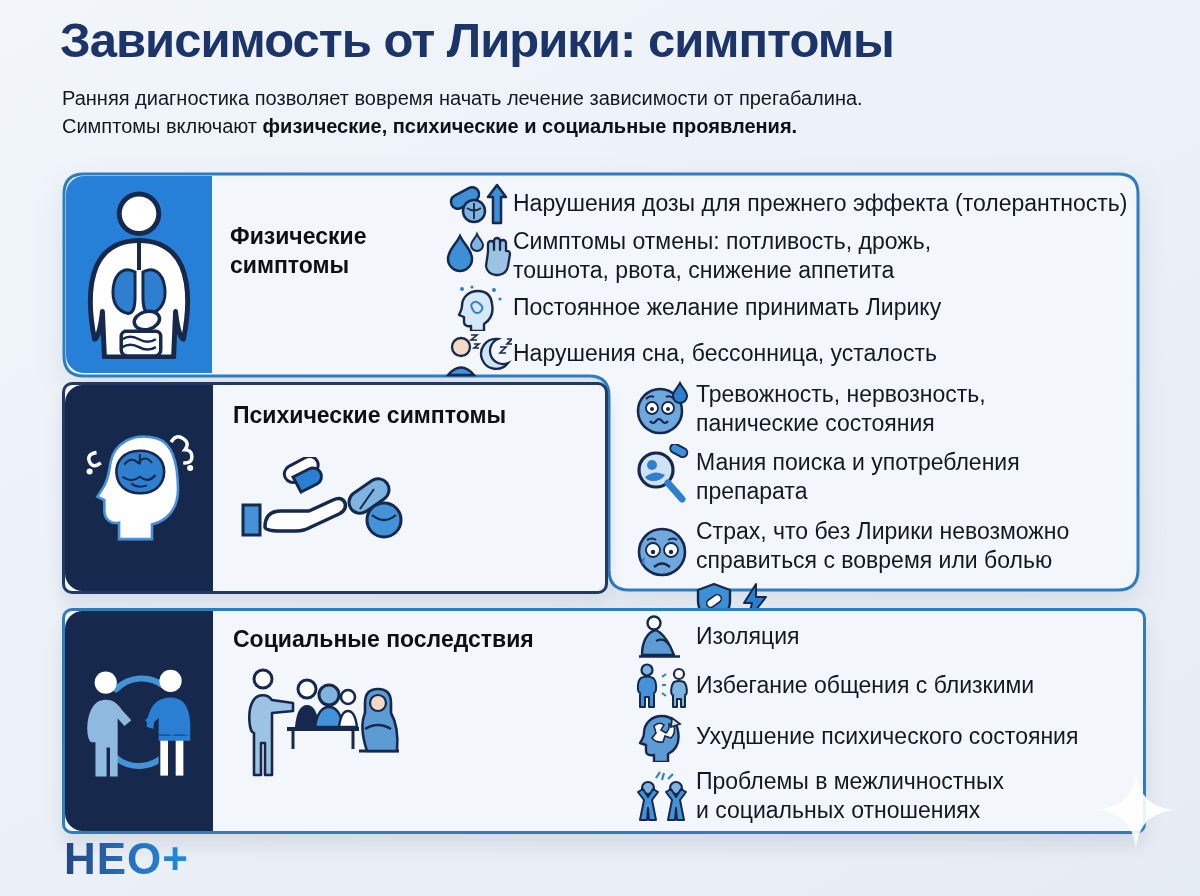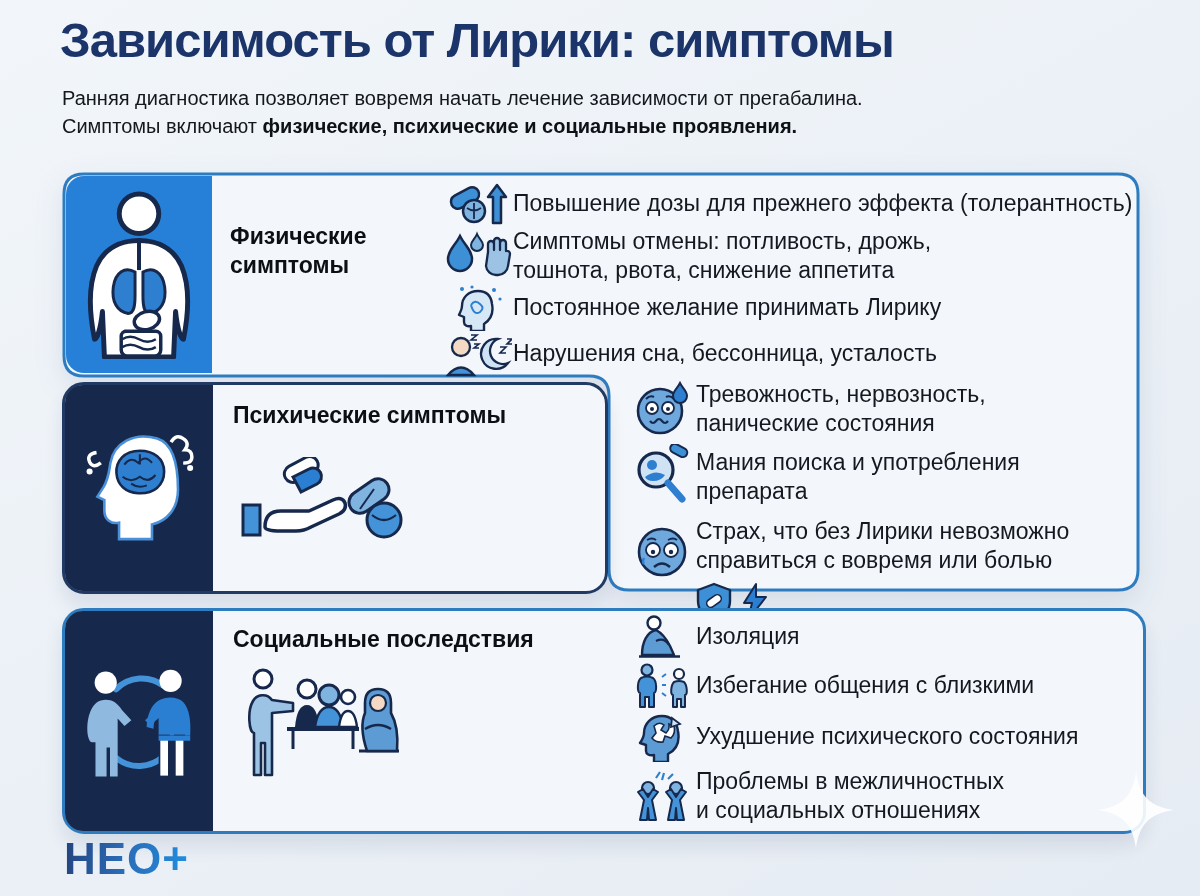--- a/index.html
+++ b/index.html
@@ -7,21 +7,21 @@
   .poster{position:relative; width:1200px; height:896px; overflow:hidden;
     background:linear-gradient(150deg,#f2f6fa 0%,#ecf1f7 45%,#e6ecf3 100%);}
   .title{position:absolute; left:60px; top:12px; font-size:49px; font-weight:800;
     color:#1b3469; letter-spacing:-1px;}
   .subtitle{position:absolute; left:62px; top:84px; font-size:20px; color:#14171d;
     line-height:1.42;}
   .subtitle b{font-weight:700; color:#0e1116;}
   .outline-svg{position:absolute; left:0; top:0; filter:drop-shadow(0 10px 14px rgba(27,52,99,.10));}
   .sq{position:absolute; border-radius:18px 0 0 18px;}
   .sq1{left:66px; top:176px; width:146px; height:197px; background:#2680d8;}
-  .card{position:absolute; background:#f3f6fa; border-radius:22px;
+  .card{position:absolute; background:#f3f6fa; border-radius:10px;
     box-shadow:0 12px 18px rgba(27,52,99,.10);}
   .card2{left:62px; top:382px; width:540px; height:206px; border:3px solid #203a63;}
   .card3{left:62px; top:608px; width:1078px; height:220px; border:3px solid #2e7cc0;}
   .card .panel{position:absolute; left:0; top:0; bottom:0; width:148px; background:#16294d;
     border-radius:18px 0 0 18px; display:flex; align-items:center; justify-content:center;}
   .sq1{display:flex; align-items:center; justify-content:center;}
   .sec-heading{position:absolute; font-size:23px; font-weight:800; color:#0c0f13;
     line-height:1.25; white-space:pre-line;}
   .h1{left:230px; top:222px;}
   .items{position:absolute; display:flex; flex-direction:column;}
@@ -72,21 +72,21 @@
   <div class="items items1">
     <div class="row" style="height:44px">
       <span class="ic">
         <svg width="62" height="42" viewBox="0 0 62 42">
           <rect x="2" y="8" width="30" height="14" rx="7" fill="#3d8fd6" stroke="#16294d" stroke-width="2.5" transform="rotate(-28 17 15)"></rect>
           <circle cx="26" cy="28" r="11" fill="#7fb3e0" stroke="#16294d" stroke-width="2.5"></circle>
           <path d="M19 25 q7 5 14 0 M26 20 v16" stroke="#16294d" stroke-width="1.8" fill="none"></path>
           <path d="M49 2 L58 14 H53 V40 H45 V14 H40 Z" fill="#3d8fd6" stroke="#16294d" stroke-width="2.5" stroke-linejoin="round"></path>
         </svg>
       </span>
-      <span class="txt">Повышение дозы для прежнего эффекта (толерантность)</span>
+      <span class="txt">Нарушения дозы для прежнего эффекта (толерантность)</span>
     </div>
     <div class="row" style="height:60px">
       <span class="ic">
         <svg width="66" height="52" viewBox="0 0 66 52">
           <path d="M14 6 C19 16 26 20 26 29 A12 12 0 1 1 2 29 C2 20 9 16 14 6 Z" fill="#3d8fd6" stroke="#16294d" stroke-width="2.5"></path>
           <path d="M31 4 C33 9 37 11 37 15 A6 6 0 1 1 25 15 C25 11 29 9 31 4 Z" fill="#7fb3e0" stroke="#16294d" stroke-width="2"></path>
           <path d="M42 22 v-8 a3 3 0 0 1 6 0 v6 v-9 a3 3 0 0 1 6 0 v9 v-7 a3 3 0 0 1 6 0 v8 a3 3 0 0 1 4 3 l-2 12 a10 10 0 0 1 -10 9 h-2 a10 10 0 0 1 -10 -9 Z" fill="#9cc3e4" stroke="#16294d" stroke-width="2.3" stroke-linejoin="round"></path>
         </svg>
       </span>
       <span class="txt">Симптомы отмены: потливость, дрожь,

